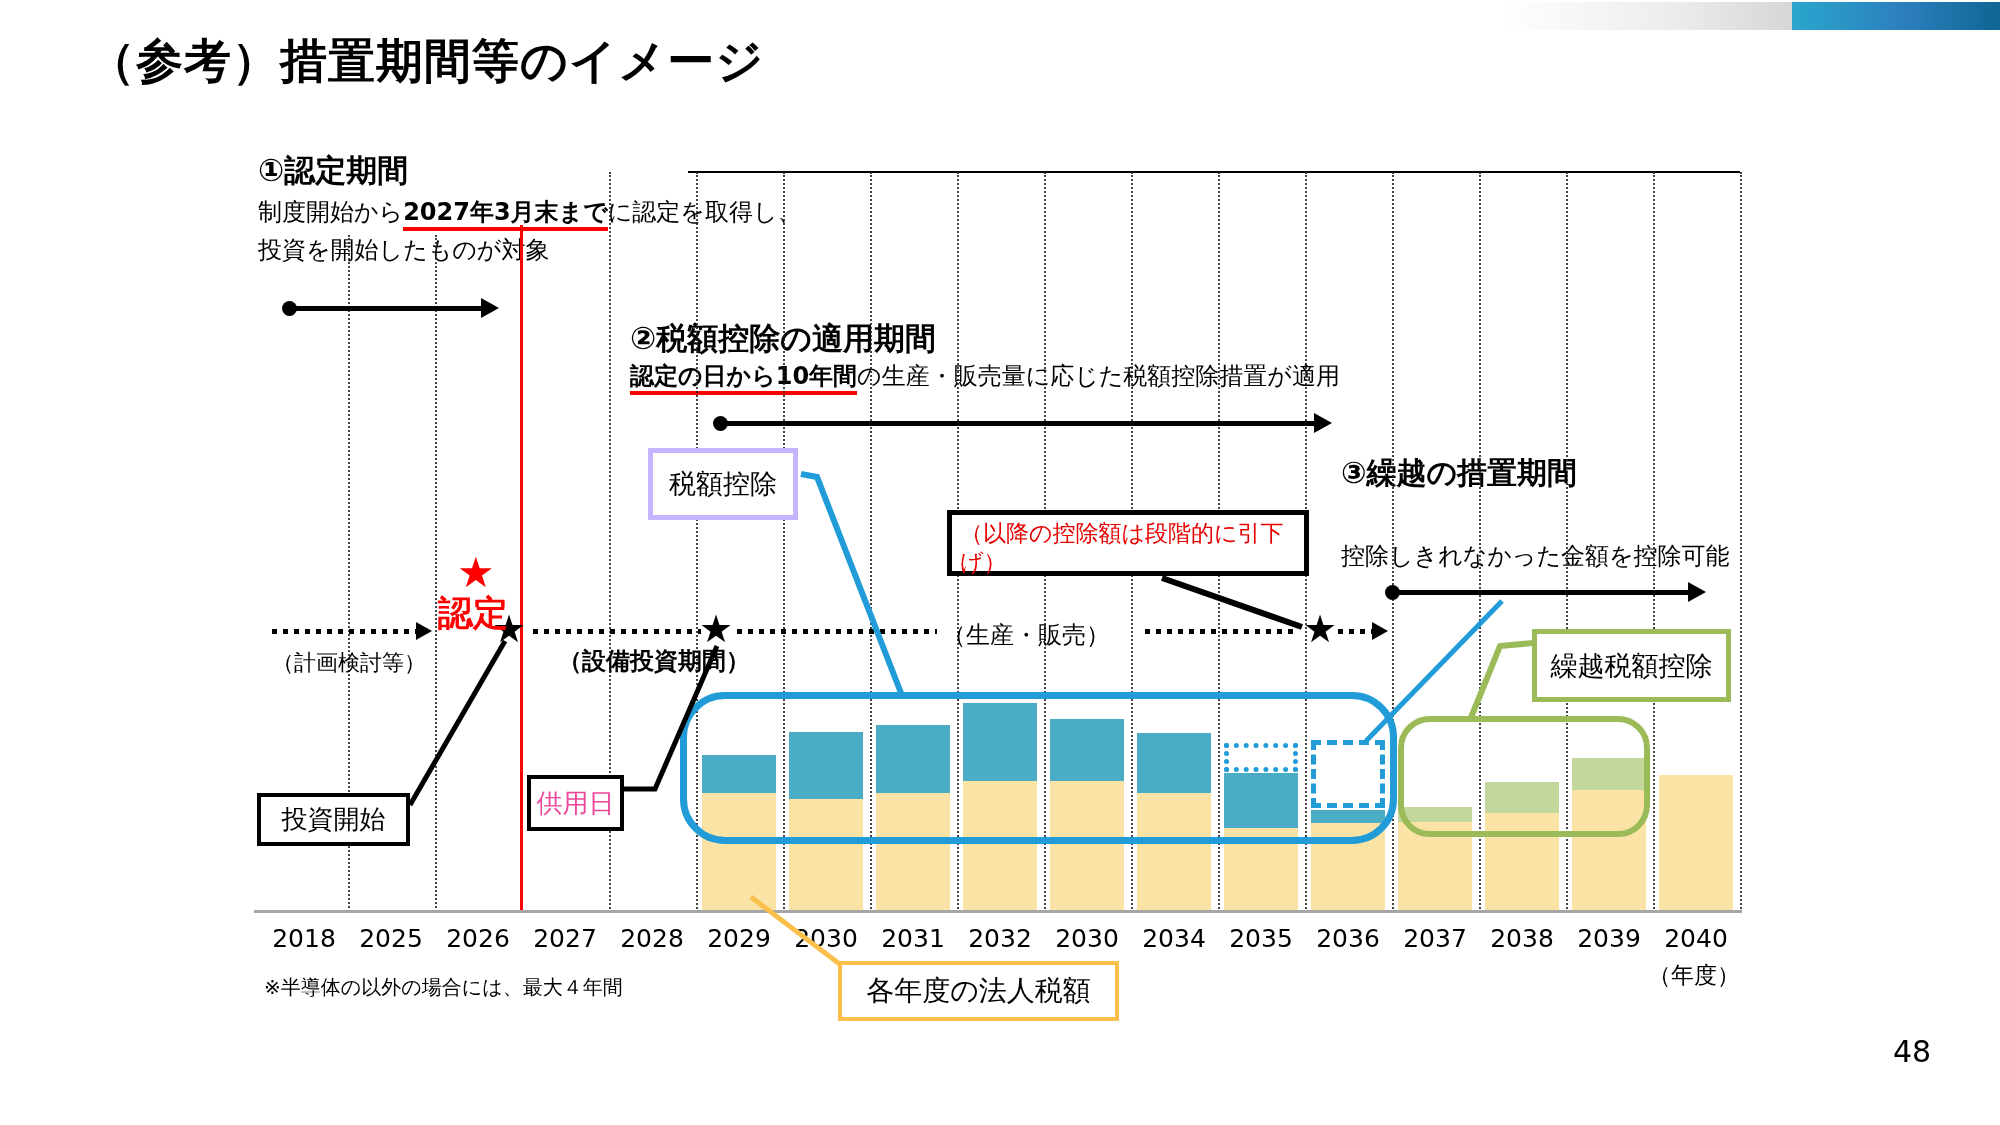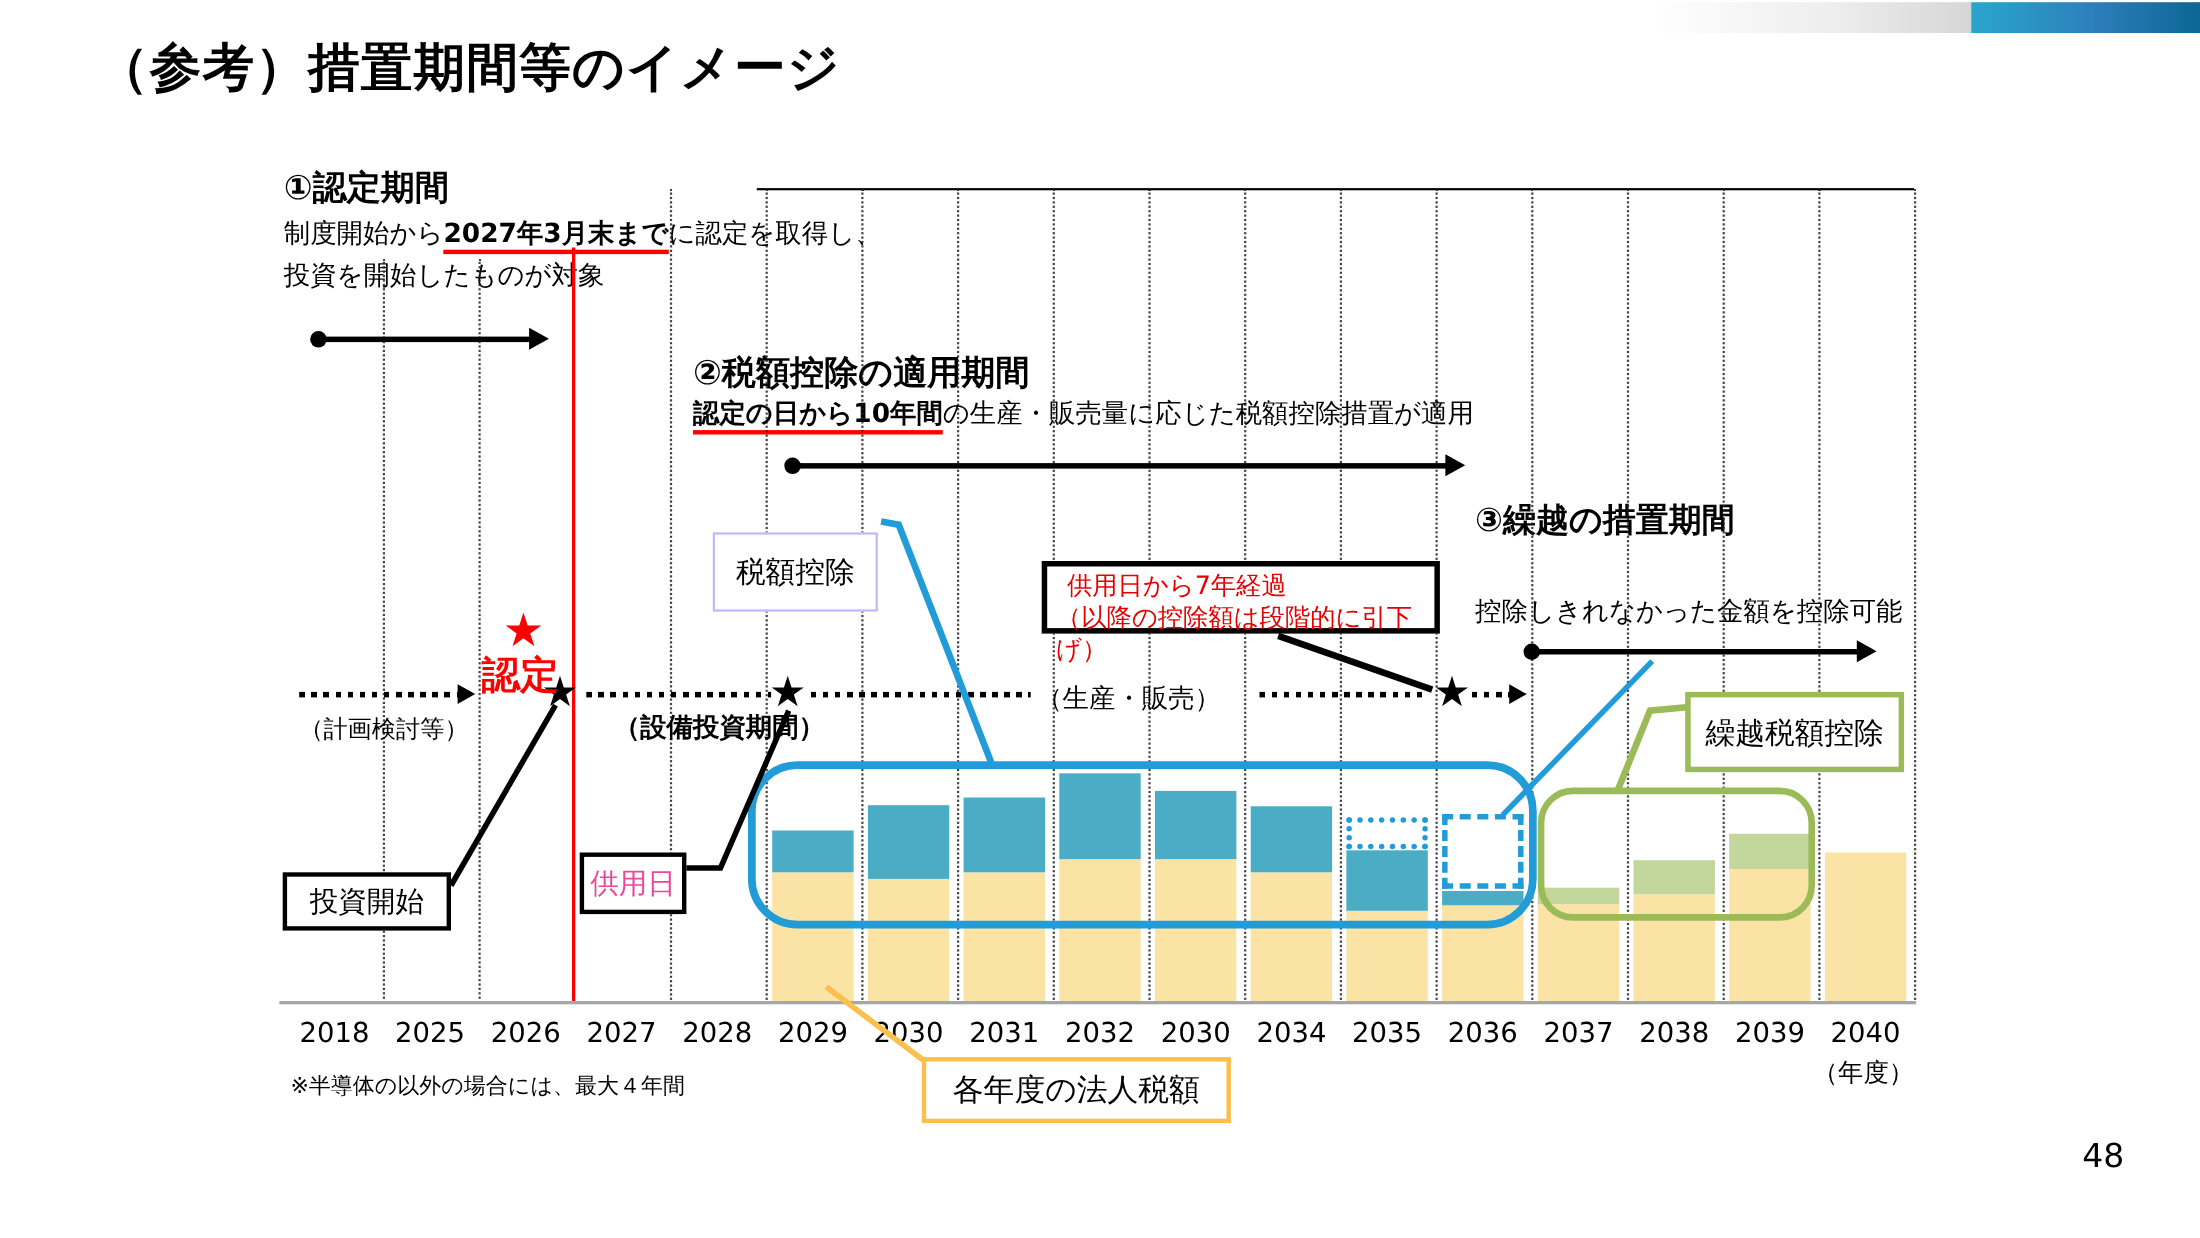--- a/index.html
+++ b/index.html
@@ -21,21 +21,21 @@
   #plot-topline{left:688px;top:171px;width:1052px;height:0;border-top:2px solid #000;}
   #axis-line{left:254px;top:910px;width:1488px;height:0;border-top:3px solid #a6a6a6;}
   #red-vline{left:520px;top:225px;width:3px;height:687px;background:#ff0000;}
   .gridline{width:0;border-left:2px dotted #222;opacity:.85;}
   .yearlbl{font-size:25px;text-align:center;}
   
   .barseg{position:absolute;}
   .dashbox{position:absolute;background:#fff;box-sizing:border-box;}
   
   .lblbox{box-sizing:border-box;background:#fff;display:flex;align-items:center;justify-content:center;text-align:center;}
-  #box-zeigaku{left:648px;top:484px;width:150px;height:72px;border:2px solid #c4b5fd;font-size:27px;}
+  #box-zeigaku{left:648px;top:448px;width:150px;height:72px;border:5px solid #c4b5fd;font-size:27px;}
   #box-7yr{left:947px;top:510px;width:362px;height:66px;border:5px solid #000;color:#e60000;font-size:23px;
            display:block;text-align:left;line-height:29px;padding-top:4px;}
   #box-7yr .l1{padding-left:18px;} #box-7yr .l2{padding-left:8px;}
   #box-kyoyobi{left:527px;top:775px;width:97px;height:56px;border:4px solid #000;color:#ec4899;font-size:26px;}
   #box-toshi{left:257px;top:793px;width:153px;height:53px;border:4px solid #000;font-size:26px;}
   #box-kurikoshi{left:1532px;top:629px;width:199px;height:73px;border:5px solid #9bbb59;font-size:27px;}
   #box-hojin{left:838px;top:961px;width:281px;height:60px;border:4px solid #fbbf4b;font-size:28px;}
   
   #grp-blue{left:680px;top:692px;width:717px;height:152px;border:7px solid #219cd8;border-radius:45px;box-sizing:border-box;}
   #grp-green{left:1398px;top:716px;width:252px;height:121px;border:6px solid #9bbb59;border-radius:32px;box-sizing:border-box;}
@@ -165,21 +165,20 @@
   <div class="abs star" style="left:699px;top:610px;">★</div>
   <div class="abs star" style="left:1303px;top:610px;">★</div>
 
   <div class="abs" id="nintei">認定</div>
   <div class="abs cap" style="left:272px;top:648px;">（計画検討等）</div>
   <div class="abs cap bold" style="left:558px;top:645px;font-size:24px;">（設備投資期間）</div>
   <div class="abs cap" style="left:942px;top:619px;font-size:24px;">（生産・販売）</div>
 
   <div class="abs lblbox" id="box-zeigaku">税額控除</div>
   <div class="abs lblbox" id="box-7yr">
-    <div class="l1">供用日から7年経過</div>
     <div class="l2">（以降の控除額は段階的に引下げ）</div>
   </div>
   <div class="abs lblbox" id="box-kyoyobi">供用日</div>
   <div class="abs lblbox" id="box-toshi">投資開始</div>
   <div class="abs lblbox" id="box-hojin">各年度の法人税額</div>
   <div class="abs lblbox" id="box-kurikoshi">繰越税額控除</div>
 
   <svg class="overlay" width="2000" height="1125">
     <polyline points="410,805 505,641" stroke="#000" stroke-width="5" fill="none"></polyline>
     <polyline points="624,789 655,789 717,646" stroke="#000" stroke-width="5" fill="none"></polyline>

